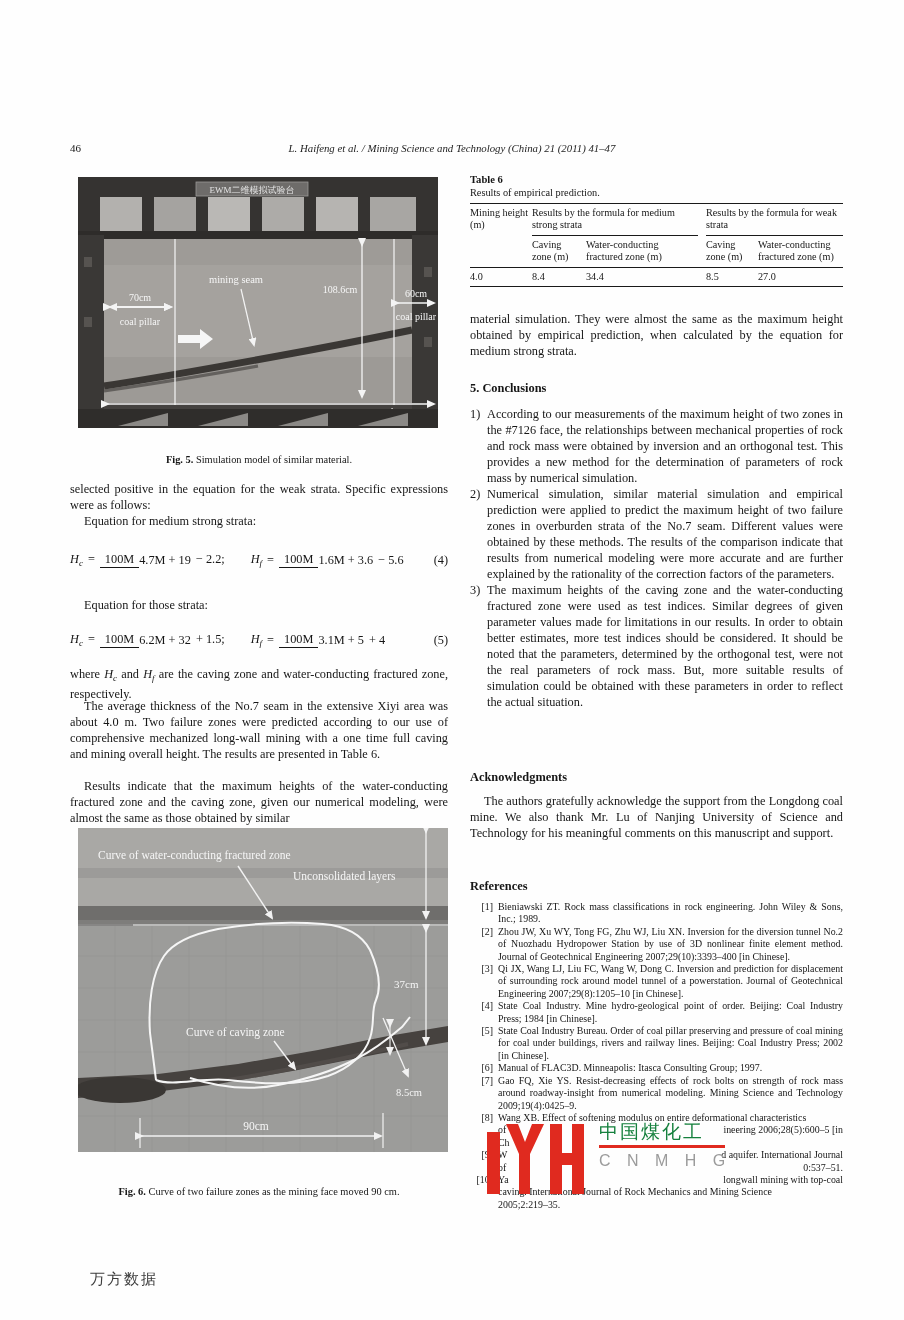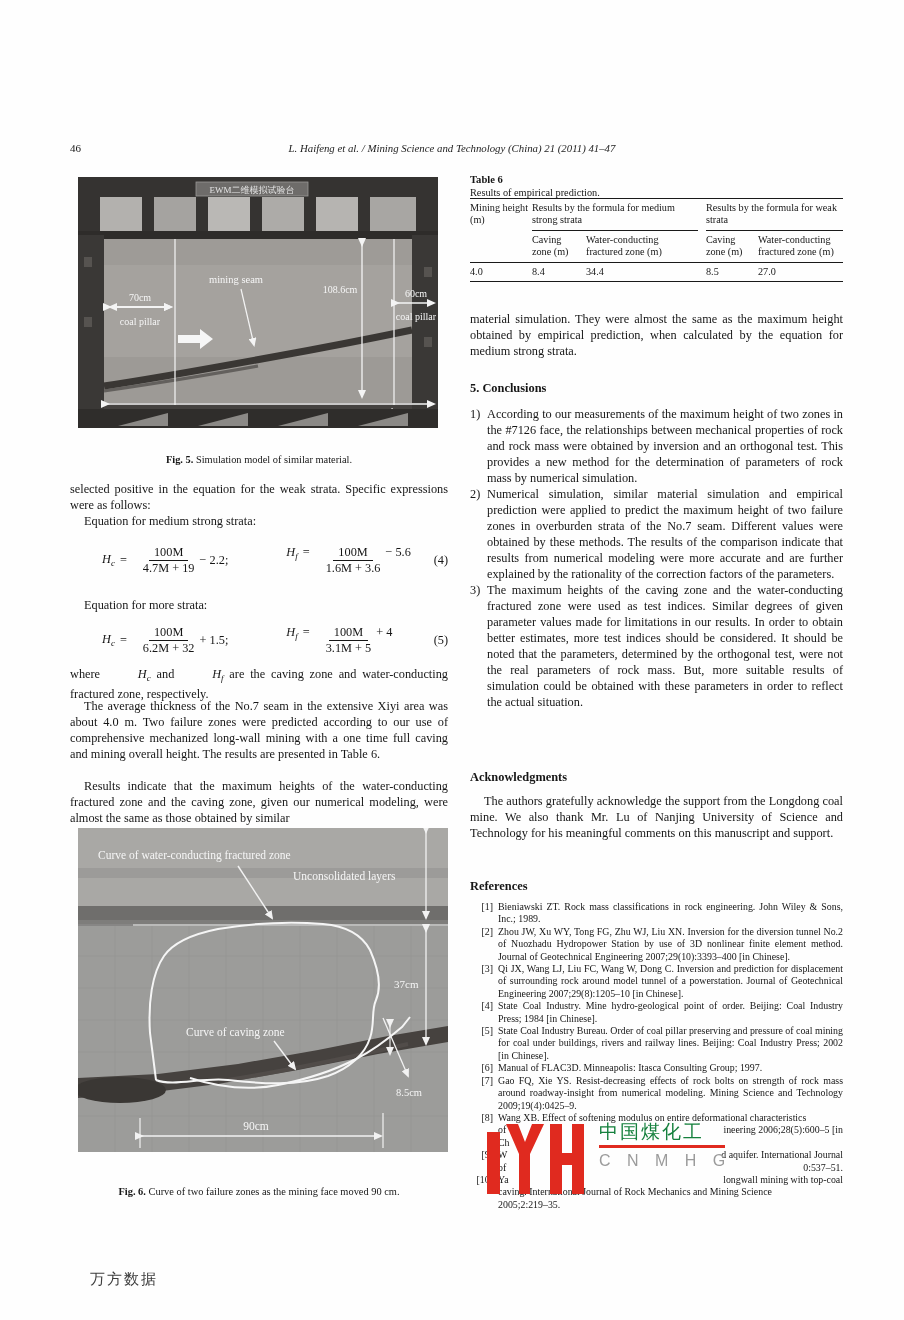--- a/index.html
+++ b/index.html
@@ -9,28 +9,28 @@
   .runhead{top:142px;left:0;width:904px;text-align:center;font-style:italic;font-size:10.8px;color:#1c1c1c;}
   .pagenum{top:142px;left:70px;font-size:11px;}
   .body-text{font-size:12.3px;line-height:16px;text-align:justify;}
   .indent{text-indent:14px;}
   .sect-head{font-size:12.4px;font-weight:bold;}
   .caption{font-size:10.4px;text-align:center;}
   .caption b{font-weight:bold;}
   
   .equation{display:flex;align-items:center;font-size:12.3px;}
   .eq-body{display:flex;align-items:center;flex:1;}
-  .eq-var{font-style:italic;margin-left:32px;}
+  .eq-var{font-style:italic;}
   .eq-var sub{font-size:9px;font-style:italic;}
   .eq-sign{margin:0 5px;}
-  .frac{display:inline-flex;flex-direction:column;align-items:center;line-height:14px;margin-left:11px;}
+  .frac{display:inline-flex;flex-direction:row;align-items:center;line-height:14px;}
   .frac .num{padding:0 5px 1px;border-bottom:1.1px solid #161616;}
   .frac .den{padding-top:0;}
   .eq-tail{margin-left:5px;}
-  .eq-half2{margin-left:26px;display:flex;align-items:flex-start;}
+  .eq-half2{margin-left:26px;display:flex;align-items:flex-end;}
   .eq-tag{font-size:12.3px;}
   
   .t6wrap{font-size:10.3px;}
   .t6label{font-weight:bold;font-size:10.6px;}
   .t6cap{font-size:10.3px;margin-top:2px;}
   table.t6{border-collapse:collapse;width:373px;border-top:1.4px solid #1a1a1a;border-bottom:1.4px solid #1a1a1a;
            font-size:10.2px;line-height:12.4px;}
   table.t6 th,table.t6 td{font-weight:normal;text-align:left;vertical-align:top;padding:3px 4px 3px 0;}
   table.t6 .grp{border-bottom:1px solid #1a1a1a;}
   table.t6 .mining{border-bottom:1px solid #1a1a1a;}
@@ -156,21 +156,21 @@
         <span class="frac">
           <span class="num">100M</span>
           <span class="den">1.6M + 3.6</span>
         </span>
         <span class="eq-tail">− 5.6</span>
       </span>
     </span>
     <span class="eq-tag">(4)</span>
   </div>
 
-  <div class="abs body-text indent" style="left:70px;top:597px;width:378px;">Equation for more strata:</div>
+  <div class="abs body-text indent" style="left:70px;top:597px;width:378px;">Equation for those strata:</div>
 
   <div class="abs equation" style="left:70px;top:615px;width:378px;height:50px;">
     <span class="eq-body">
       <span class="eq-var"><span>H</span><sub>c</sub></span>
       <span class="eq-sign">=</span>
       <span class="frac">
         <span class="num">100M</span>
         <span class="den">6.2M + 32</span>
       </span>
       <span class="eq-tail">+ 1.5;</span>
@@ -253,21 +253,21 @@
     </svg>
   </div>
   <div class="abs caption" style="left:70px;top:1186px;width:378px;">
     <b>Fig. 6.</b>
     <span>Curve of two failure zones as the mining face moved 90 cm.</span>
   </div>
 
   <div class="abs t6wrap" style="left:470px;top:174px;width:373px;">
     <div class="t6label">Table 6</div>
     <div class="t6cap">Results of empirical prediction.</div>
-    <table class="t6" style="">
+    <table class="t6" style="margin-top:5px;">
       <colgroup>
         <col style="width:62px">
           <col style="width:54px">
           <col style="width:112px">
         <col style="width:8px">
           <col style="width:52px">
           <col style="width:85px">
       </colgroup>
       <thead>
         <tr>

